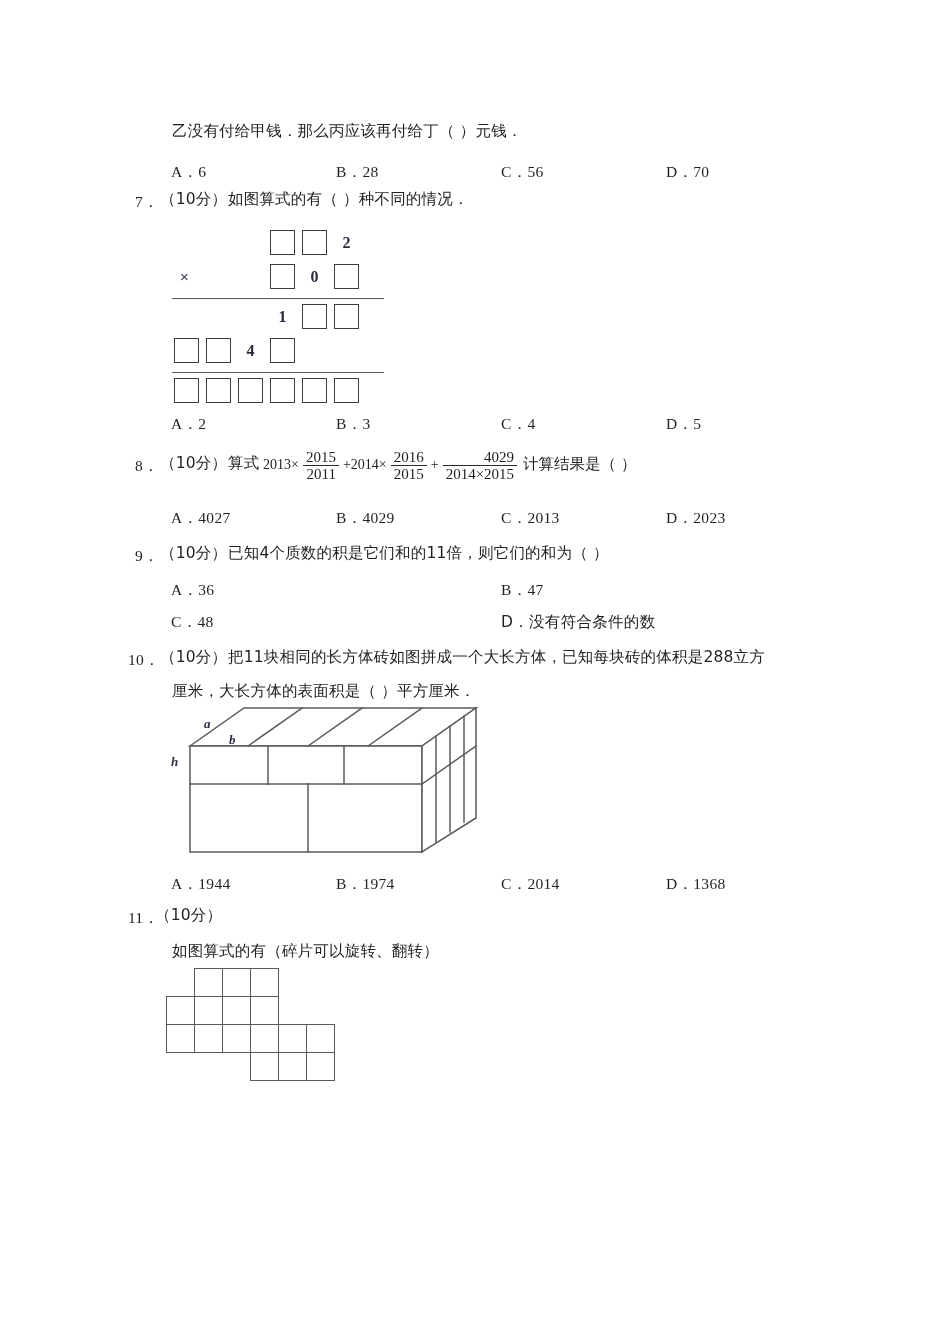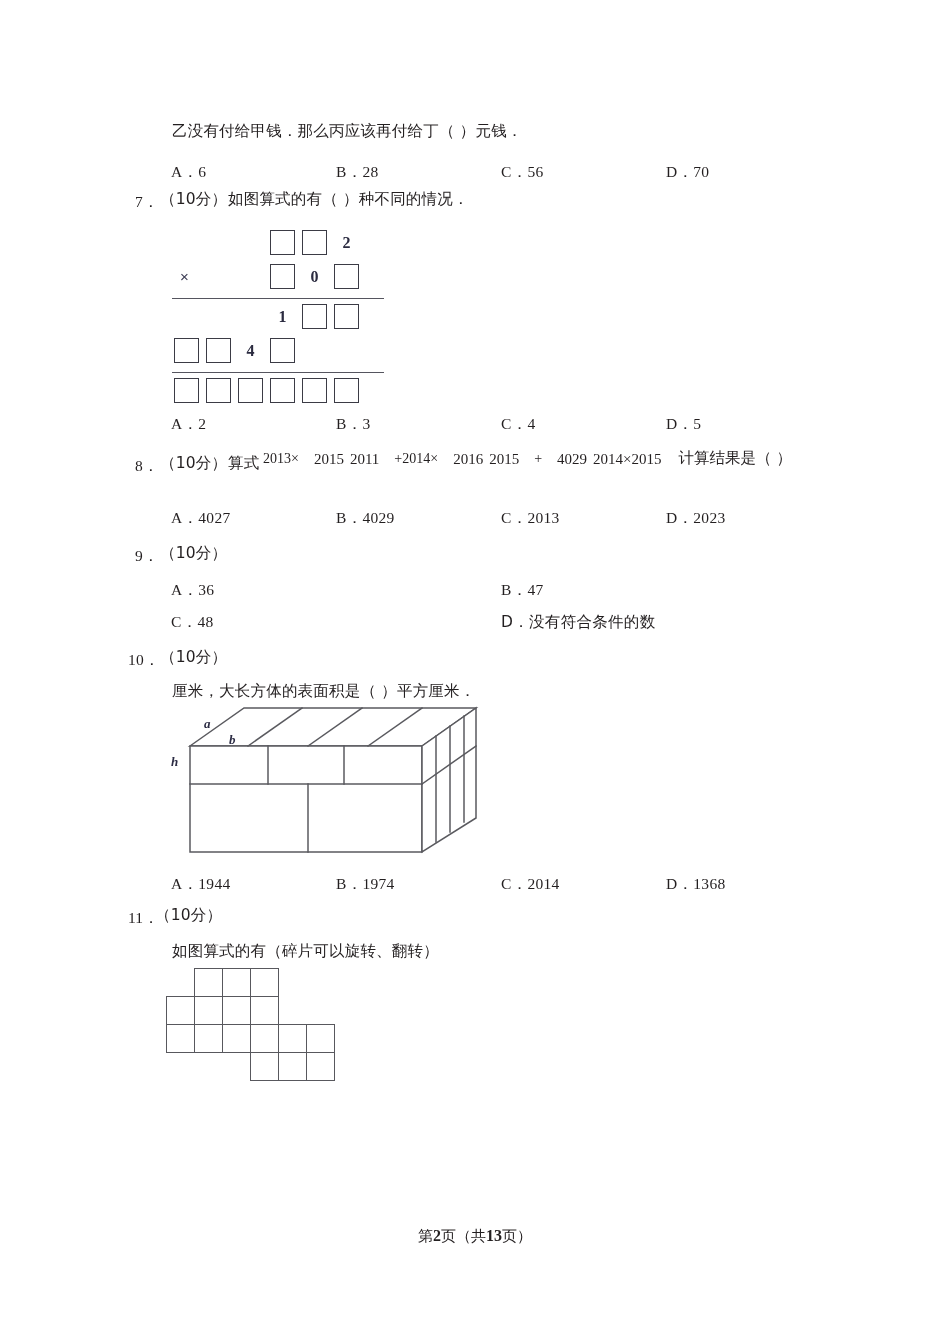--- a/index.html
+++ b/index.html
@@ -116,24 +116,24 @@
     top: 449px;
     display: flex;
     align-items: center;
     font-size: 15.5px;
     white-space: nowrap;
   }
   .fracexpr .txt { font-size: 15.5px; }
   .fracexpr .num { font-size: 14px; }
   .frac {
     display: inline-flex;
-    flex-direction: row;
-    align-items: flex-start;
+    flex-direction: column;
+    align-items: flex-end;
     vertical-align: middle;
-    margin: 0 12px;
+    margin: 0 4px;
     position: relative;
     top: 1px;
   }
   .frac .top {
     font-size: 15px;
     line-height: 1.08;
     padding: 0 3px;
   }
   .frac .bar {
     width: 100%;
@@ -236,28 +236,30 @@
     <span class="txt cjk" style="margin-left:2px;">计算结果是（       ）</span>
   </div>
 
   <div class="opt" style="left:171px; top:508px;">A．4027</div>
   <div class="opt" style="left:336px; top:508px;">B．4029</div>
   <div class="opt" style="left:501px; top:508px;">C．2013</div>
   <div class="opt" style="left:666px; top:508px;">D．2023</div>
 
   <div class="qnum" style="left:135px; top:546px;">9．</div>
   <div class="line cjk" style="left:160px; top:546px;">（10分）</div>
+  <div class="line cjk" style="left:228px; top:546px;">已知4个质数的积是它们和的11倍，则它们的和为（       ）</div>
 
   <div class="opt" style="left:171px; top:580px;">A．36</div>
   <div class="opt" style="left:501px; top:580px;">B．47</div>
   <div class="opt" style="left:171px; top:612px;">C．48</div>
   <div class="opt cjk" style="left:501px; top:612px;">D．没有符合条件的数</div>
 
   <div class="qnum" style="left:128px; top:650px;text-align:right;">10．</div>
   <div class="line cjk" style="left:160px; top:650px;">（10分）</div>
+  <div class="line cjk" style="left:228px; top:650px;">把11块相同的长方体砖如图拼成一个大长方体，已知每块砖的体积是288立方</div>
   <div class="line cjk" style="left:172px; top:684px;">厘米，大长方体的表面积是（      ）平方厘米．</div>
 
   <div id="box3d">
     <svg width="320" height="172" viewBox="0 0 320 172">
       <g fill="#ffffff" stroke="#5a5a5f" stroke-width="1.5" stroke-linejoin="miter" stroke-linecap="square">
 
         <polygon points="22,46 76,8 308,8 254,46"></polygon>
 
         <polygon points="22,46 254,46 254,152 22,152"></polygon>
 
@@ -310,17 +312,14 @@
     <div class="sq" style="left:56px;  top:56px;"></div>
     <div class="sq" style="left:84px;  top:56px;"></div>
     <div class="sq" style="left:112px; top:56px;"></div>
     <div class="sq" style="left:140px; top:56px;"></div>
 
     <div class="sq" style="left:84px;  top:84px;"></div>
     <div class="sq" style="left:112px; top:84px;"></div>
     <div class="sq" style="left:140px; top:84px;"></div>
   </div>
 
-  <div id="footer">
-    <span class="cjk">第</span><b>2</b><span class="cjk">页（共</span><b>13</b><span class="cjk">页）</span>
-  </div>
 
 </div>
 
 </body></html>

